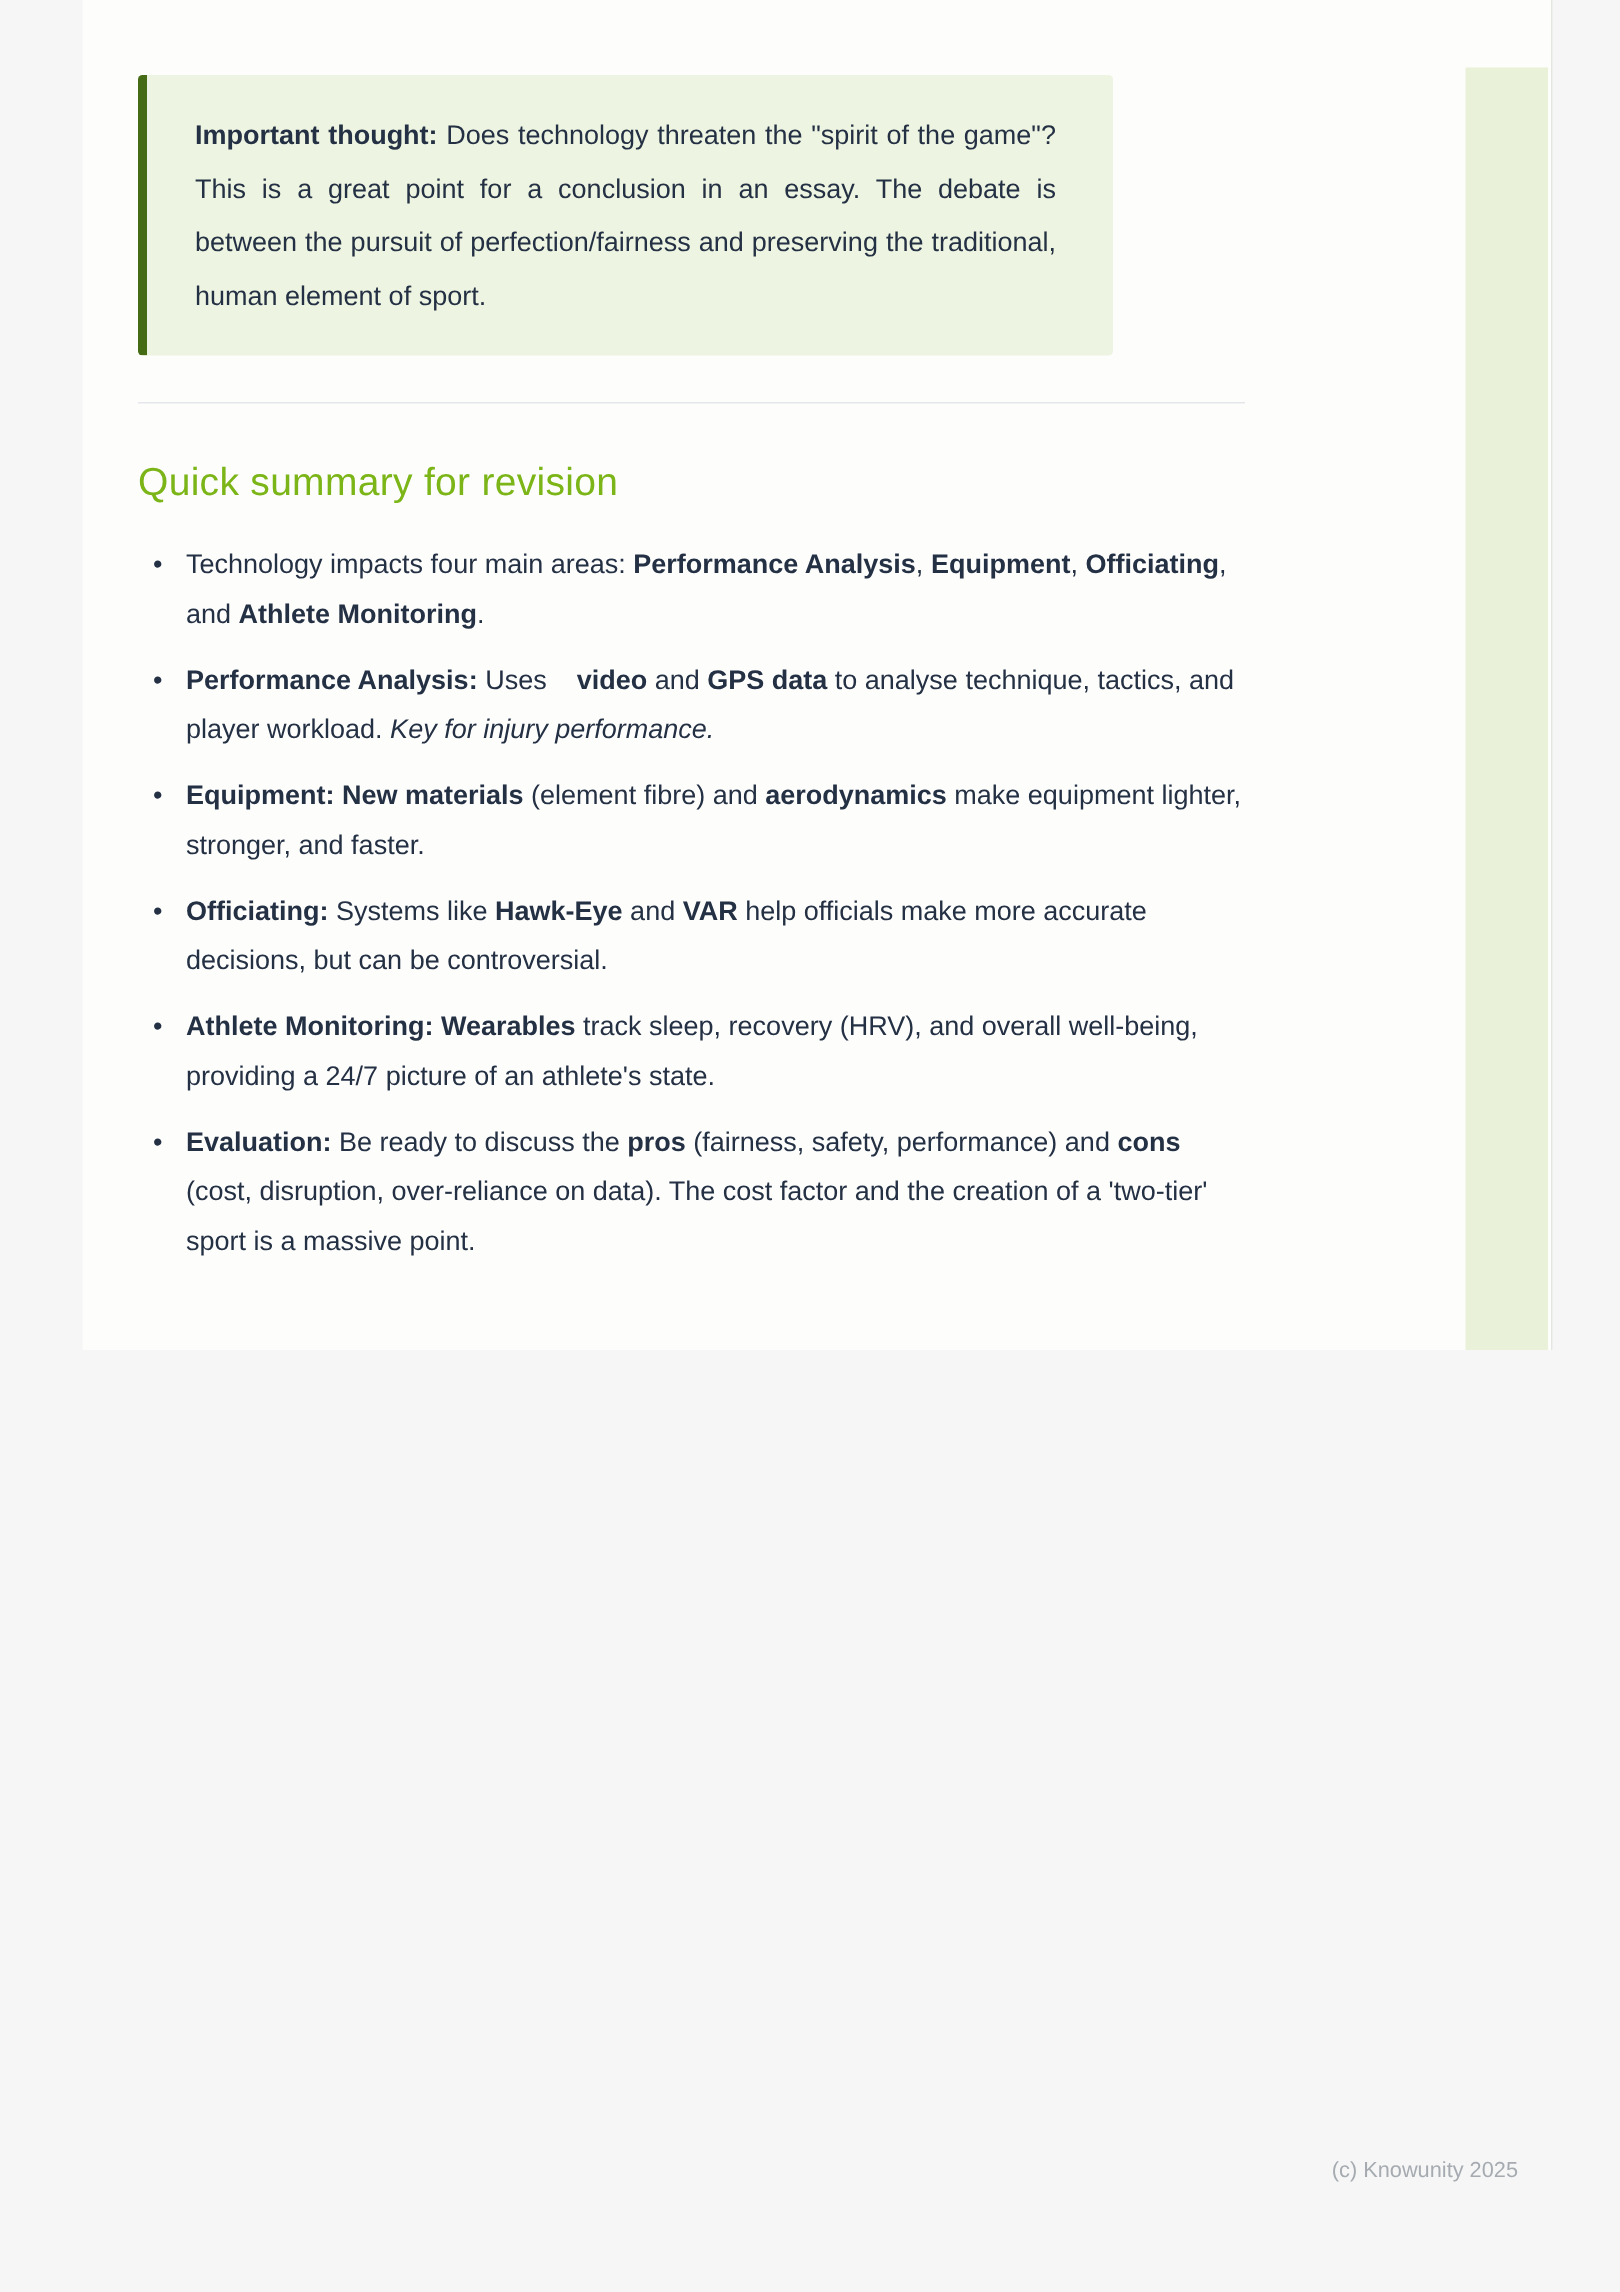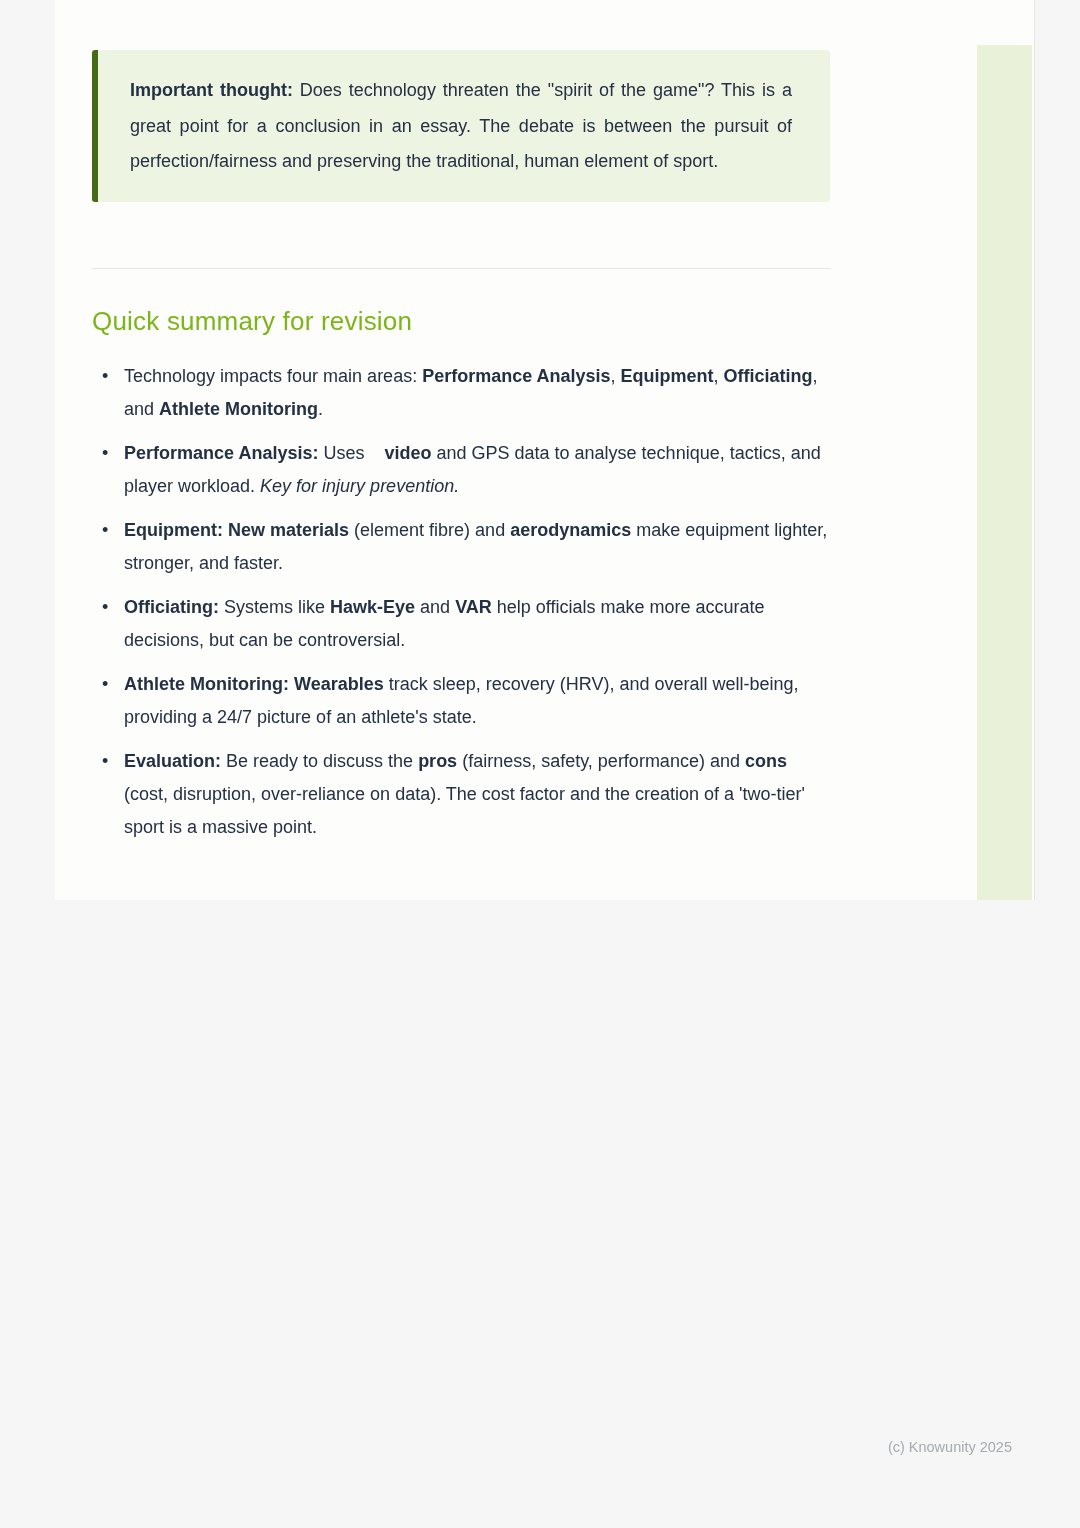--- a/index.html
+++ b/index.html
@@ -27,21 +27,21 @@
     right: 2px;
     top: 45px;
     width: 55px;
     height: 855px;
     background: #e9f1d8;
   }
   .callout {
     position: absolute;
     left: 92px;
     top: 50px;
-    width: 738px;
+    width: 650px;
     box-sizing: border-box;
     background: #eef4e2;
     border-left: 6px solid #456c15;
     border-radius: 3px;
     padding: 23px 38px 22px 32px;
     font-size: 18px;
     line-height: 35.5px;
     text-align: justify;
     color: #243043;
   }
@@ -103,20 +103,20 @@
 </div>
 
 <div class="callout"><span style="font-weight: 700;">Important thought:</span><span> Does technology threaten the "spirit of the game"? This is a great point for a conclusion in an essay. The debate is between the pursuit of perfection/fairness and preserving the traditional, human element of sport.</span></div>
 
 <div class="divider"></div>
 
 <h2 class="summary-title">Quick summary for revision</h2>
 
 <ul class="bullet-list">
     <li><span class="marker">•</span><span><span>Technology impacts four main areas: </span><span style="font-weight: 700;">Performance Analysis</span><span>, </span><span style="font-weight: 700;">Equipment</span><span>, </span><span style="font-weight: 700;">Officiating</span><span>, and </span><span style="font-weight: 700; margin-top: 14px;">Athlete Monitoring</span><span>.</span></span></li>
-    <li><span class="marker">•</span><span><span style="font-weight: 700;">Performance Analysis:</span><span> Uses </span><span style="font-weight: 700; margin-left: 15px;">video</span><span> and </span><span style="font-weight: 400; margin-top: 36px;">GPS data</span><span> to analyse technique, tactics, and player workload. </span><span style="font-style: italic;">Key for injury prevention.</span></span></li>
+    <li><span class="marker">•</span><span><span style="font-weight: 700;">Performance Analysis:</span><span> Uses </span><span style="font-weight: 700; margin-left: 15px;">video</span><span> and </span><span style="font-weight: 700; margin-top: 36px;">GPS data</span><span> to analyse technique, tactics, and player workload. </span><span style="font-style: italic;">Key for injury performance.</span></span></li>
     <li><span class="marker">•</span><span><span style="font-weight: 700;">Equipment: New materials</span><span> (element fibre) and </span><span style="font-weight: 700;">aerodynamics</span><span> make equipment lighter, stronger, and faster.</span></span></li>
     <li><span class="marker">•</span><span><span style="font-weight: 700;">Officiating:</span><span> Systems like </span><span style="font-weight: 700;">Hawk-Eye</span><span> and </span><span style="font-weight: 700;">VAR</span><span> help officials make more accurate decisions, but can be controversial.</span></span></li>
     <li><span class="marker">•</span><span><span style="font-weight: 700;">Athlete Monitoring: Wearables</span><span> track sleep, recovery (HRV), and overall well-being, providing a 24/7 picture of an athlete's state.</span></span></li>
     <li><span class="marker">•</span><span><span style="font-weight: 700;">Evaluation:</span><span> Be ready to discuss the </span><span style="font-weight: 700;">pros</span><span> (fairness, safety, performance) and </span><span style="font-weight: 700;">cons</span><span> (cost, disruption, over-reliance on data). The cost factor and the creation of a 'two-tier' sport is a massive point.</span></span></li>
   </ul>
 
 <div class="footer">(c) Knowunity 2025</div>
 
 </body></html>

